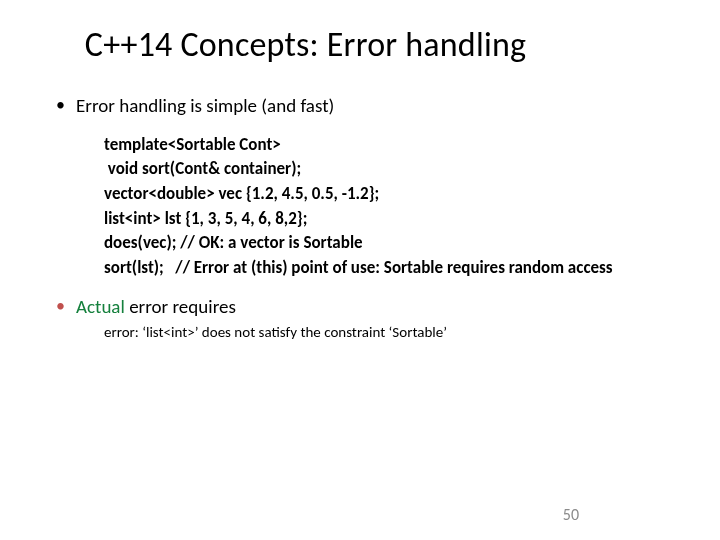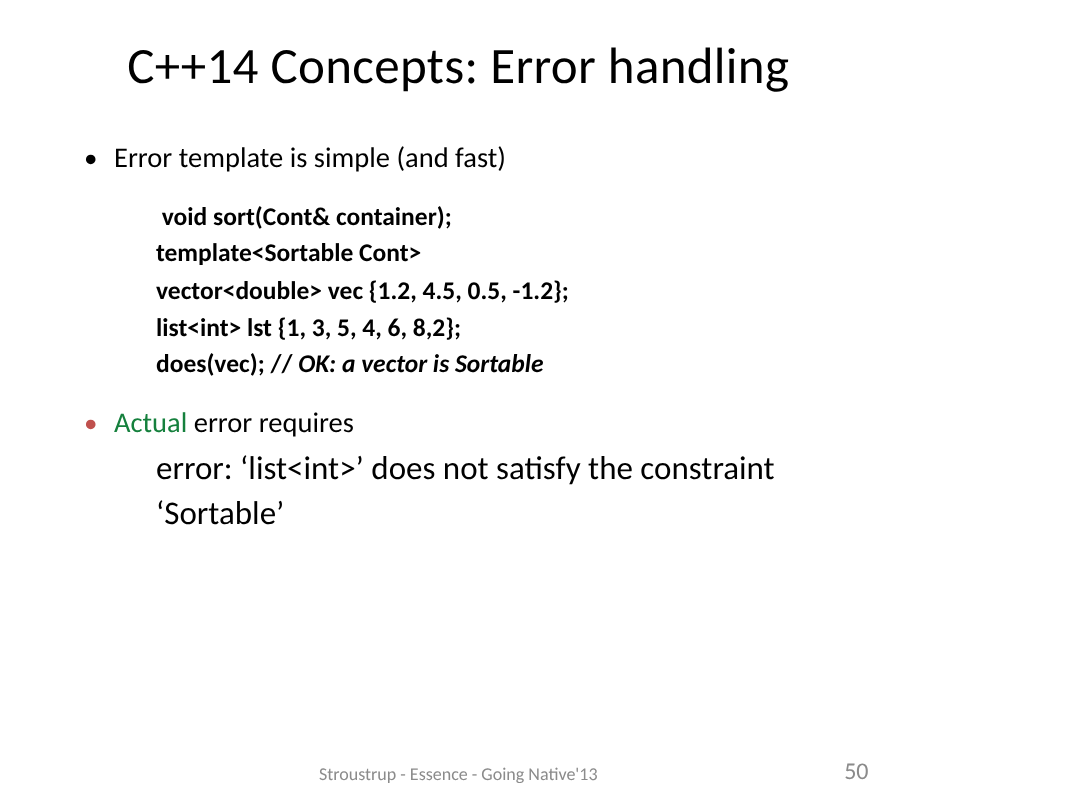--- a/index.html
+++ b/index.html
@@ -7,49 +7,49 @@
   .slide { width: 611px; height: 540px; position: relative; padding: 24px 48px 0 48px; }
   .title { font-size: 34px; font-weight: 400; text-align: center; margin-bottom: 28px; letter-spacing: 0.2px; }
   .body { font-size: 19px; line-height: 1.35; }
   ul.top { list-style: none; padding-left: 8px; }
   ul.top > li { position: relative; padding-left: 20px; margin-bottom: 4px; }
   ul.top > li::before { content: "•"; position: absolute; left: 0; top: 0; font-size: 18px; }
   li.accent::before { color: #c0504d; }
   .accent-word { color: #15803d; }
   .code-block { margin: 14px 0 14px 28px; font-size: 17px; line-height: 1.45; }
   .code-block .line { white-space: pre; font-weight: 700; }
-  .code-block .comment { font-style: italic; font-weight: 700; }
-  .sub { margin-left: 28px; font-size: 22px; margin-top: 2px; }
+  .code-block .comment { font-weight: 700; }
+  .sub { margin-left: 28px; font-size: 15px; margin-top: 2px; }
   .footer { position: absolute; bottom: 16px; left: 0; width: 100%; text-align: center; font-size: 12px; color: #8b8b8b; }
   .pagenum { position: absolute; bottom: 16px; right: 32px; font-size: 16px; color: #8b8b8b; }
 </style>
 </head>
 <body>
 
 <div class="slide">
   <h1 class="title">C++14 Concepts: Error handling</h1>
 
   <div class="body">
     <ul class="top">
       <li>
-        <span>Error template is simple (and fast)</span>
+        <span>Error handling is simple (and fast)</span>
 
         <div class="code-block">
+          <div class="line">template&lt;Sortable Cont&gt;</div>
           <div class="line"> void sort(Cont&amp; container);</div>
-          <div class="line">template&lt;Sortable Cont&gt;</div>
           <div class="line"></div>
           <div class="line">vector&lt;double&gt; vec {1.2, 4.5, 0.5, -1.2};</div>
           <div class="line">list&lt;int&gt; lst {1, 3, 5, 4, 6, 8,2};</div>
           <div class="line"></div>
           <div class="line"><span>does(vec); // </span><span class="comment">OK: a vector is Sortable</span></div>
+          <div class="line"><span>sort(lst);   // </span><span class="comment">Error at (this) point of use: Sortable requires random access</span></div>
         </div>
       </li>
 
       <li class="accent">
         <span class="accent-word">Actual</span><span> error requires</span>
         <div class="sub">error: ‘list&lt;int&gt;’ does not satisfy the constraint ‘Sortable’</div>
       </li>
     </ul>
   </div>
 
-  <div class="footer">Stroustrup - Essence - Going Native'13</div>
   <div class="pagenum">50</div>
 </div>
 
 </body></html>

